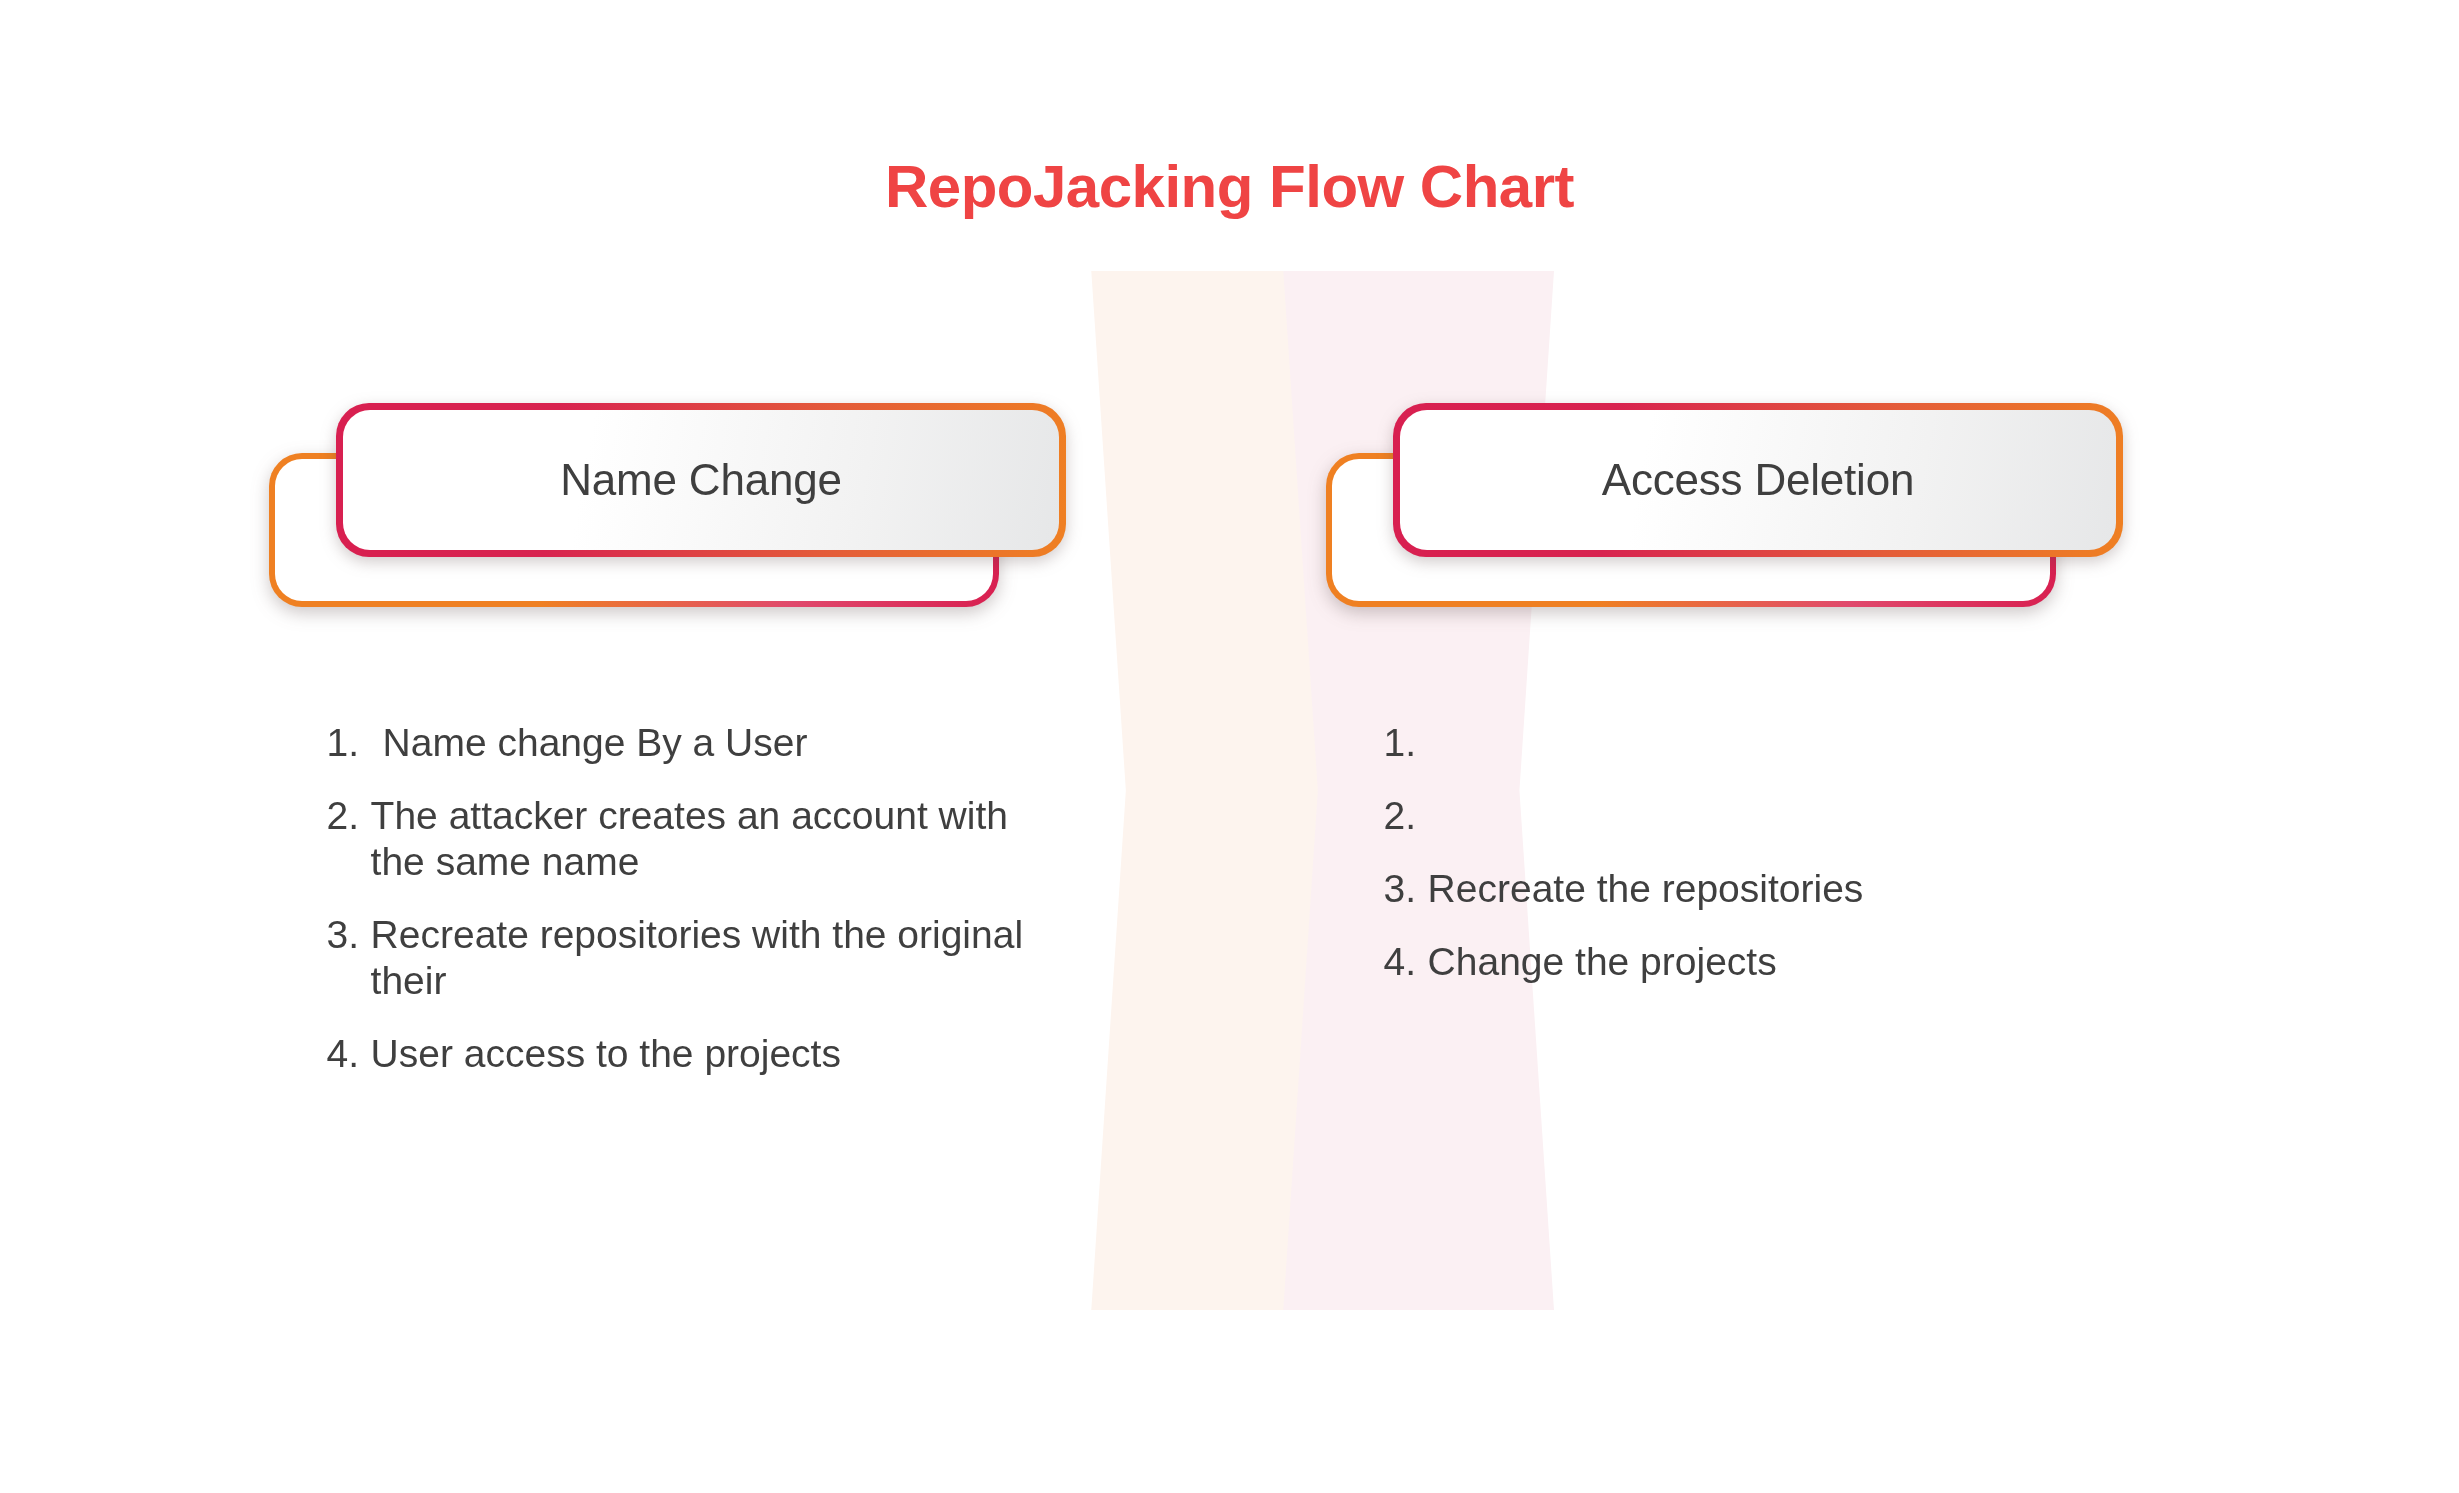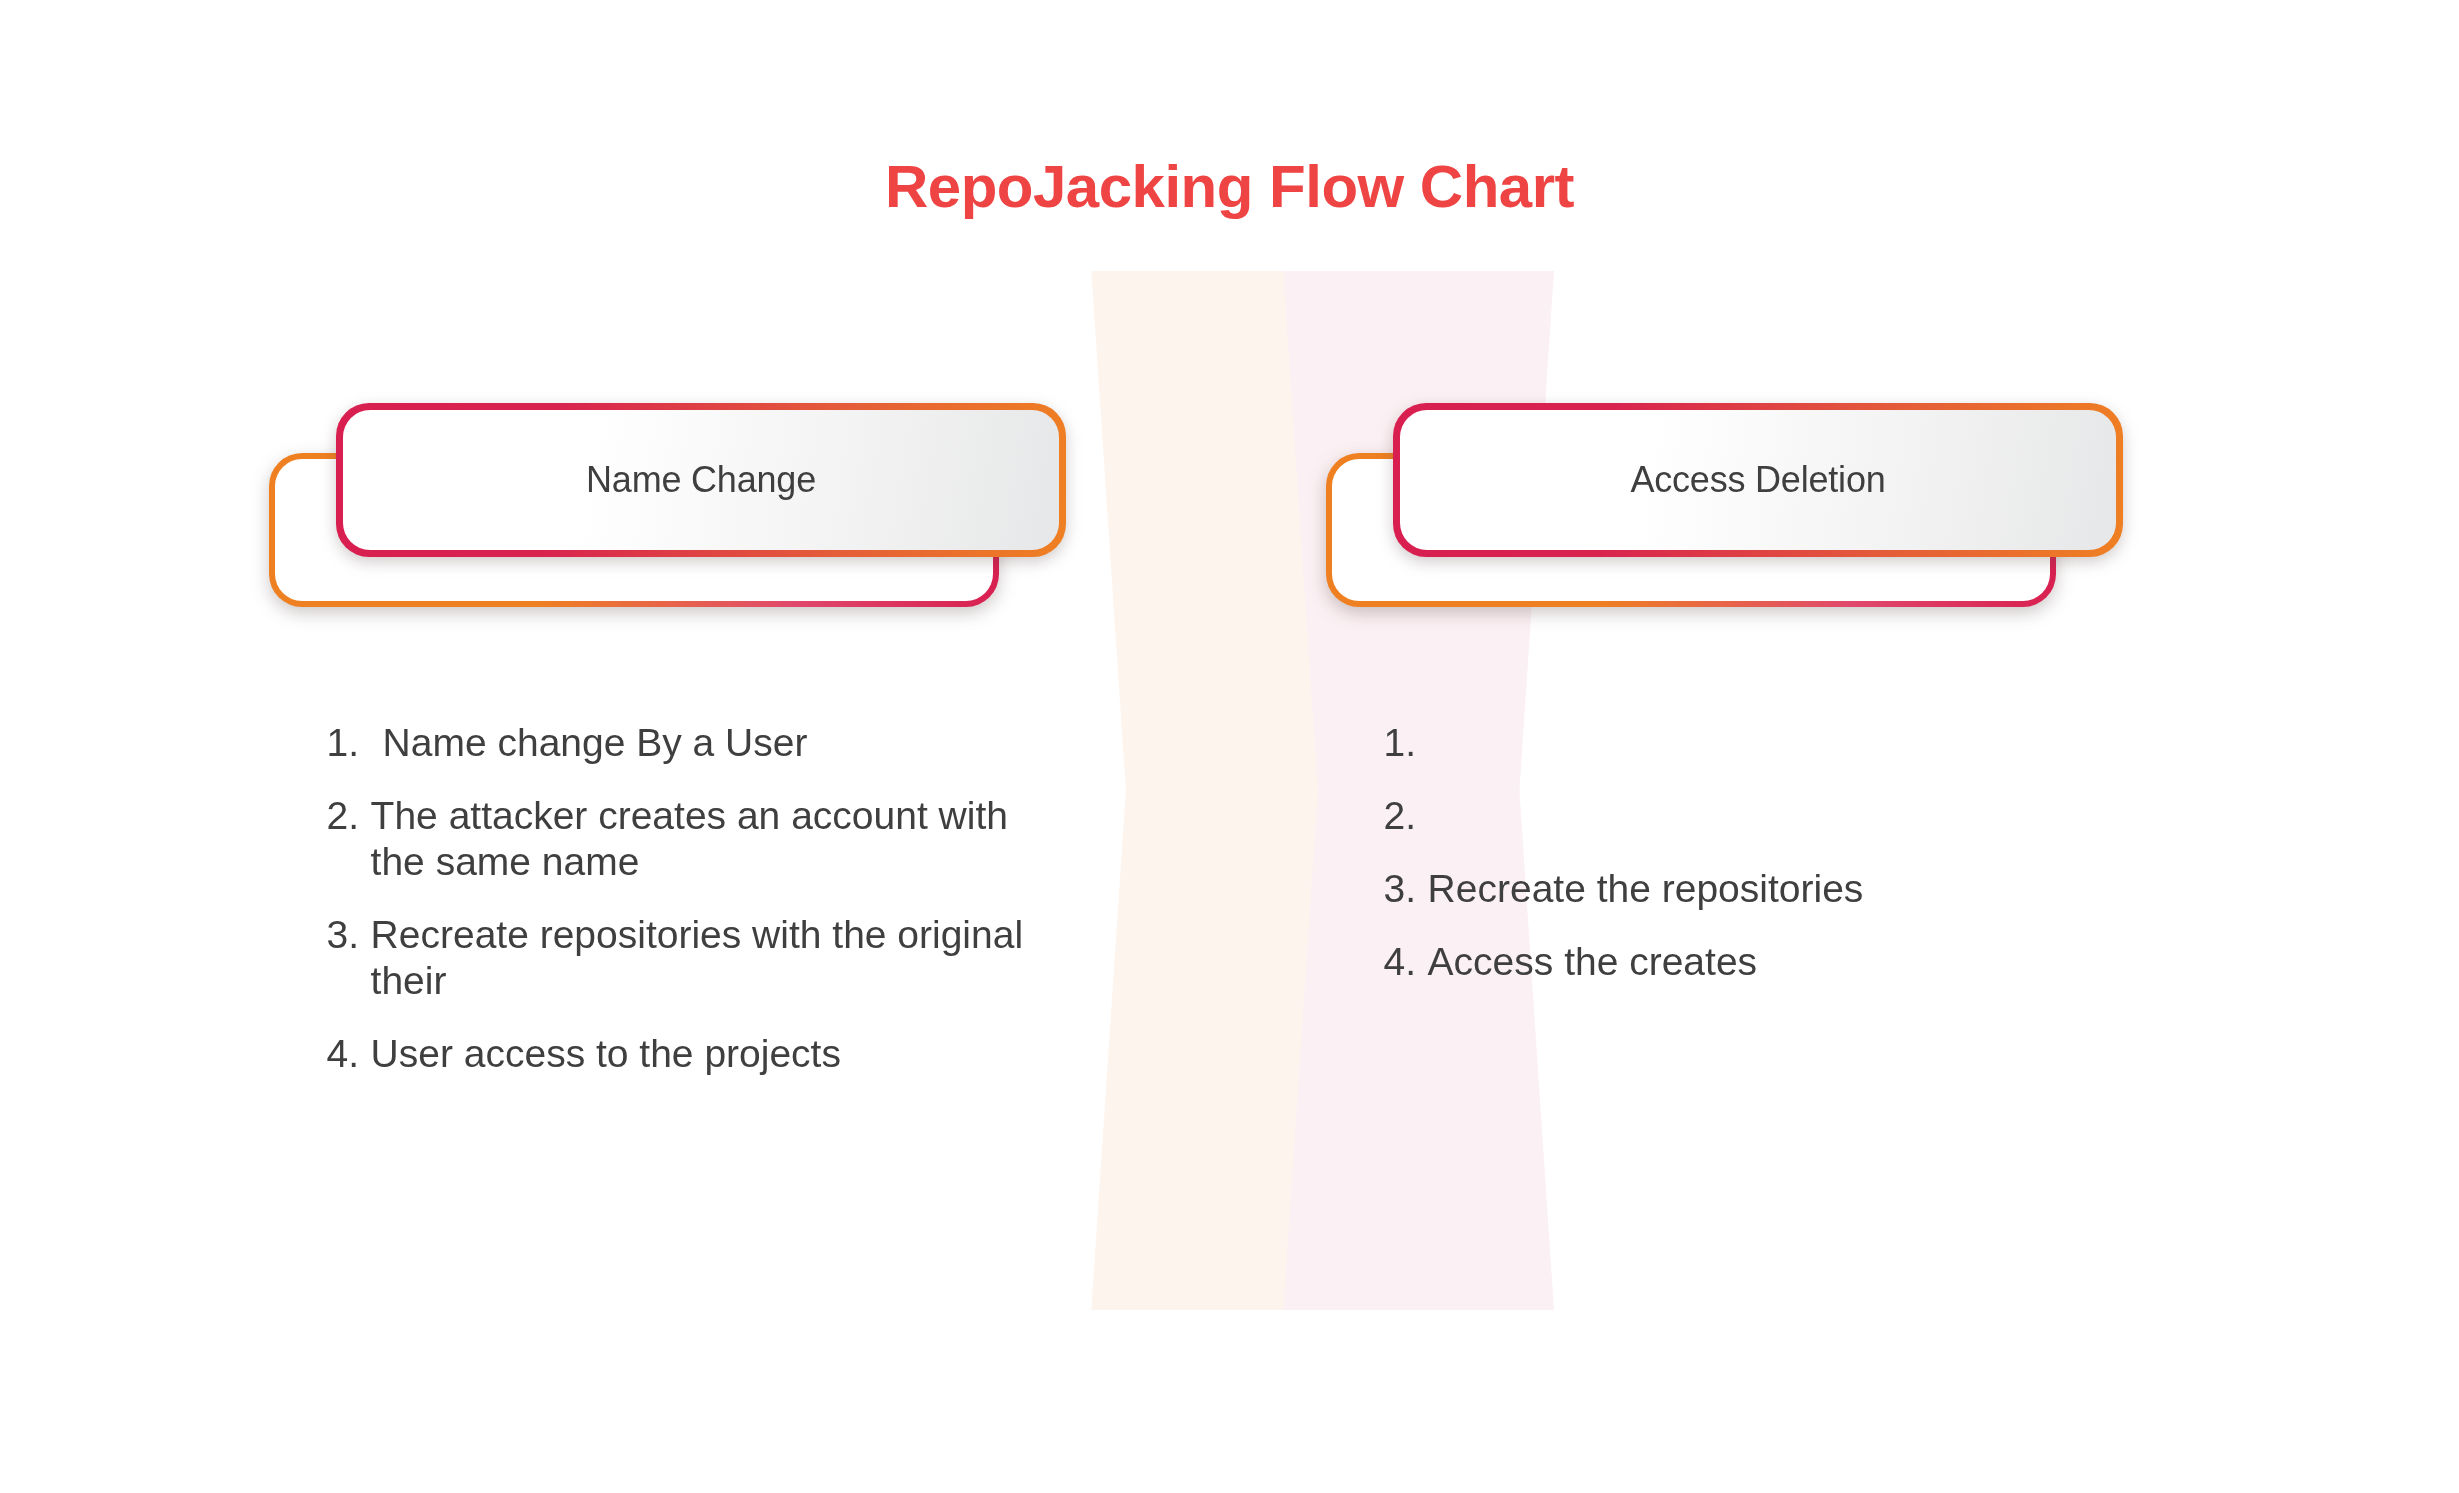--- a/index.html
+++ b/index.html
@@ -110,21 +110,21 @@
   .box-inner {
     position: relative;
     flex: 1;
     border-radius: 27px;
     background: linear-gradient(100deg, #ffffff 0%, #ffffff 34%, #f2f2f2 72%, #e6e7e8 100%);
     display: flex;
     align-items: center;
     justify-content: center;
   }
   .box-label {
-    font-size: 36px;
+    font-size: 44px;
     color: #3f3f3f;
     letter-spacing: -0.2px;
   }
 
   
   .steps {
     position: relative;
     margin-top: 96px;
     margin-left: 9.6px;
   }
@@ -208,19 +208,19 @@
       </div>
       <div class="step">
         <span class="step-num">2.</span>
       </div>
       <div class="step">
         <span class="step-num">3.</span>
         <span class="step-text">Recreate the repositories</span>
       </div>
       <div class="step">
         <span class="step-num">4.</span>
-        <span class="step-text">Access the creates</span>
+        <span class="step-text">Change the projects</span>
       </div>
     </div>
   </div>
 
 </div>
 
 
 </body></html>

